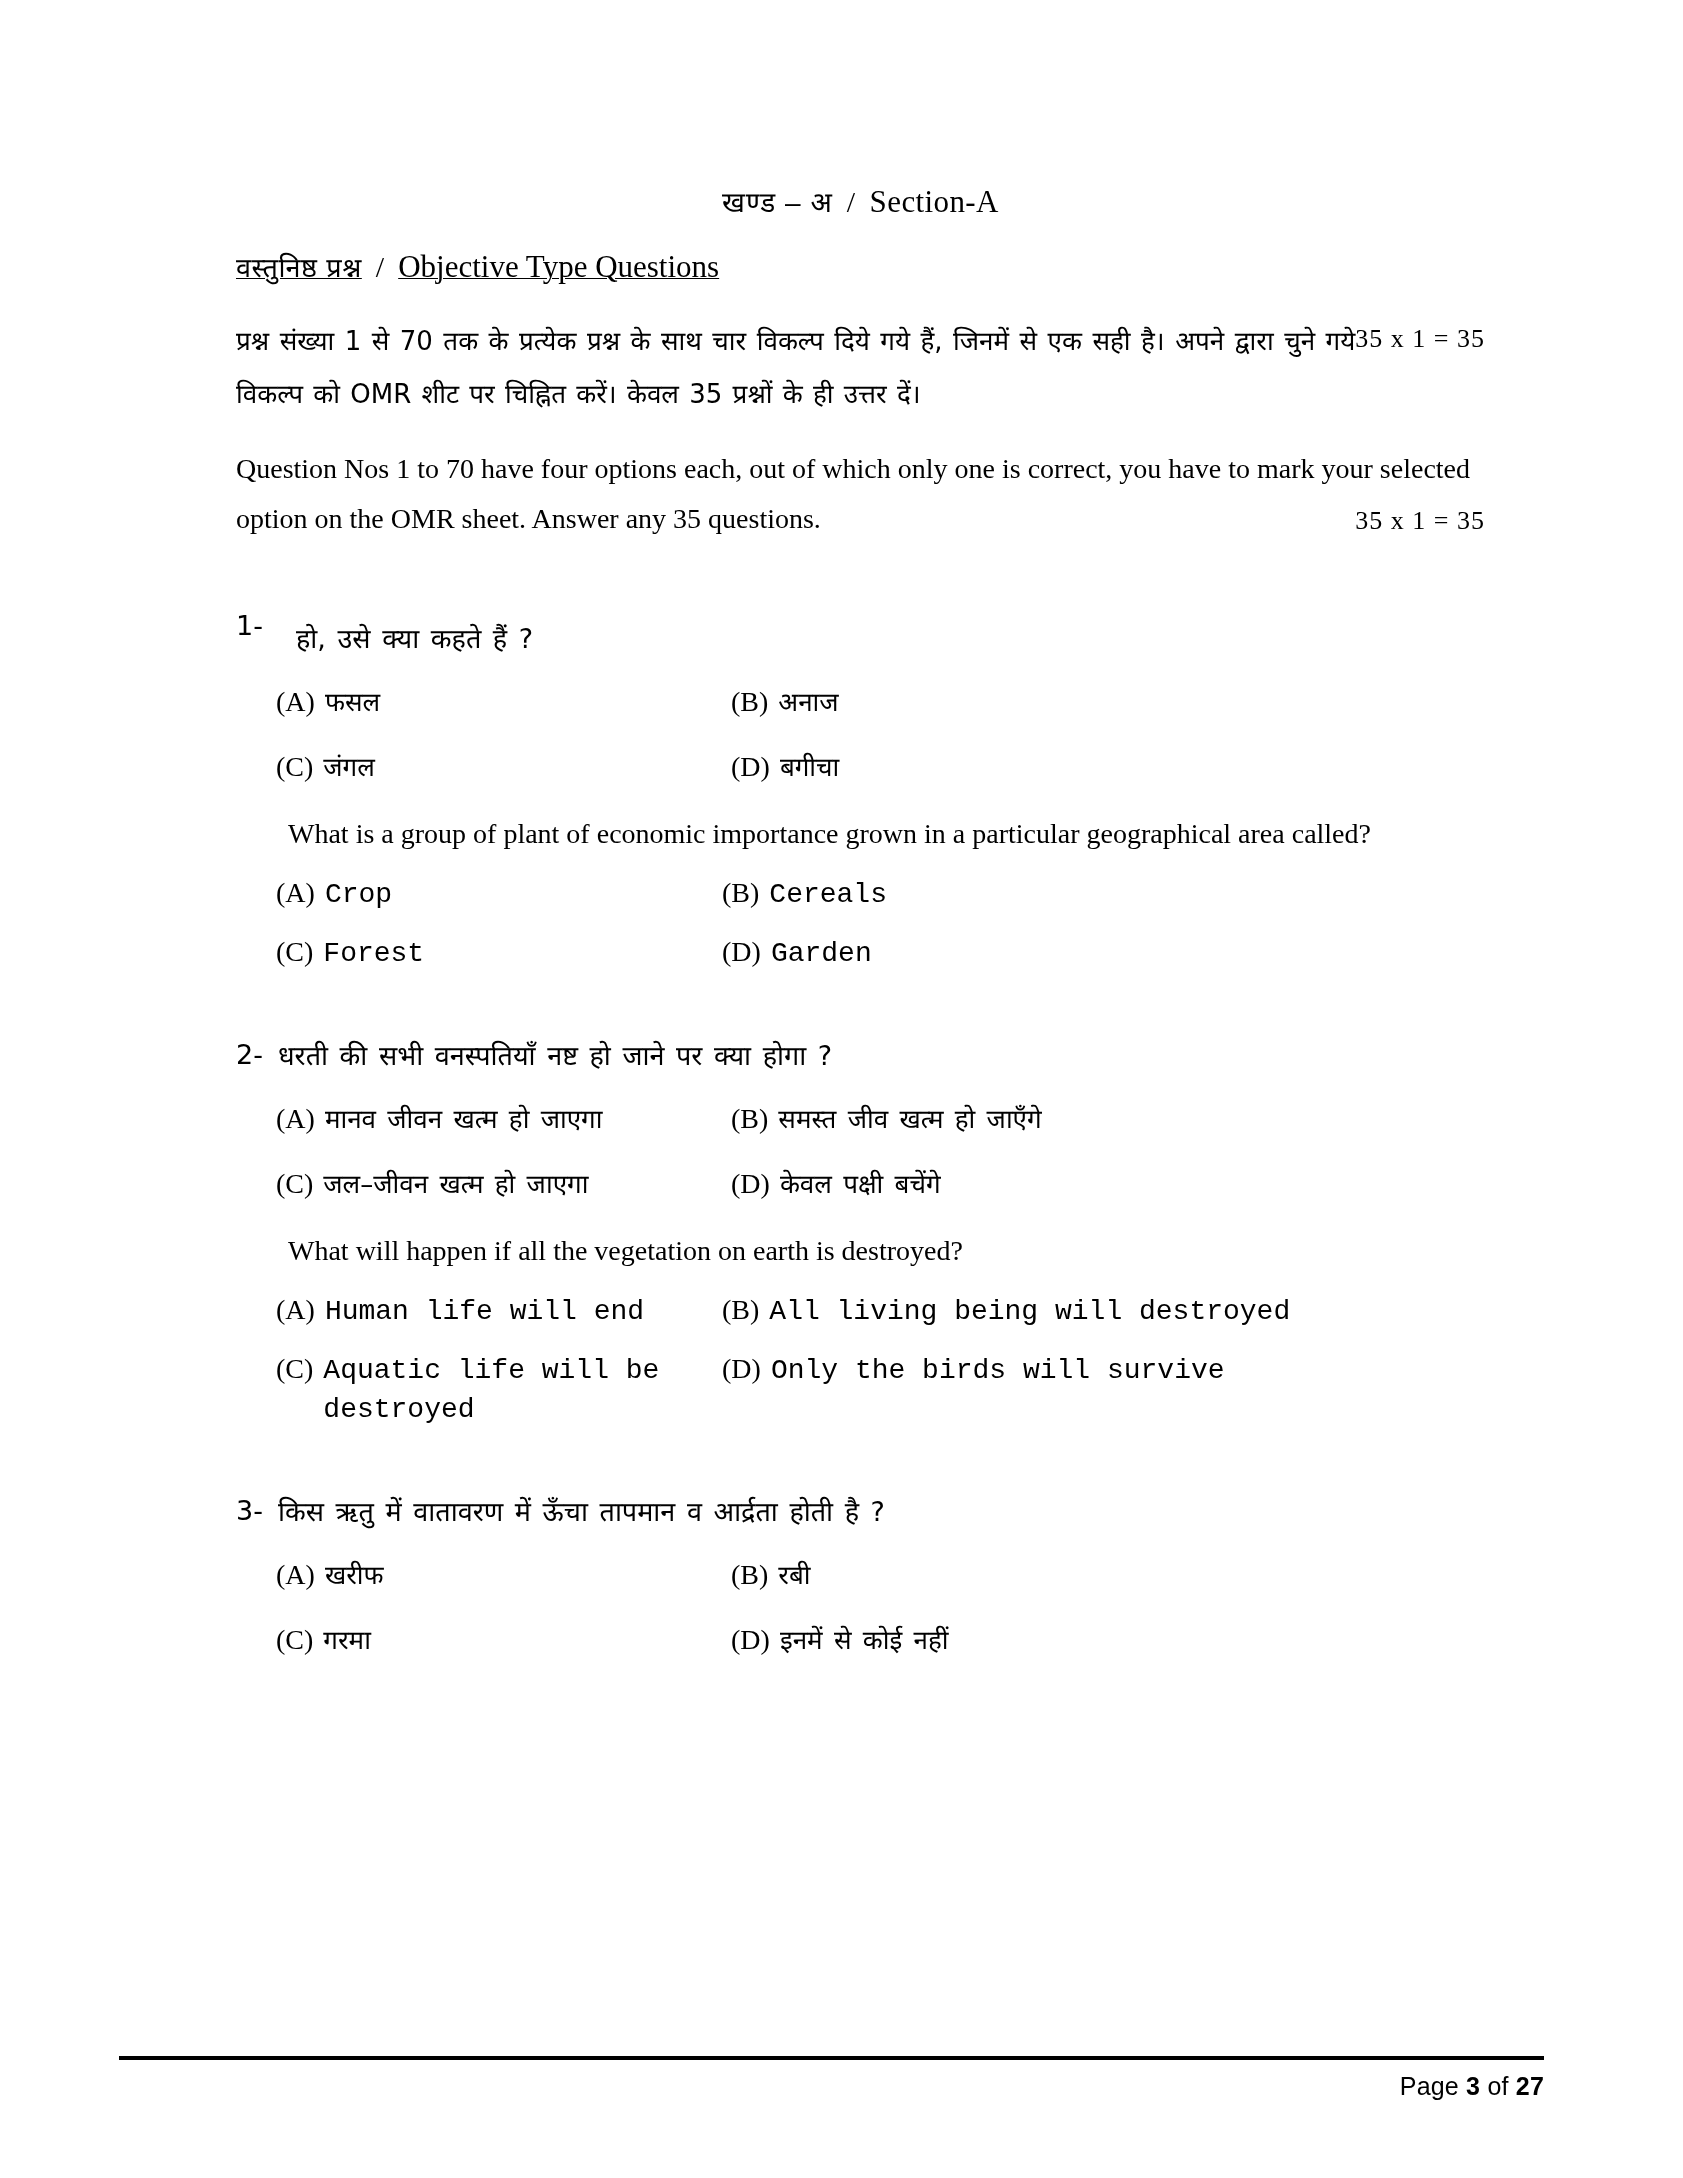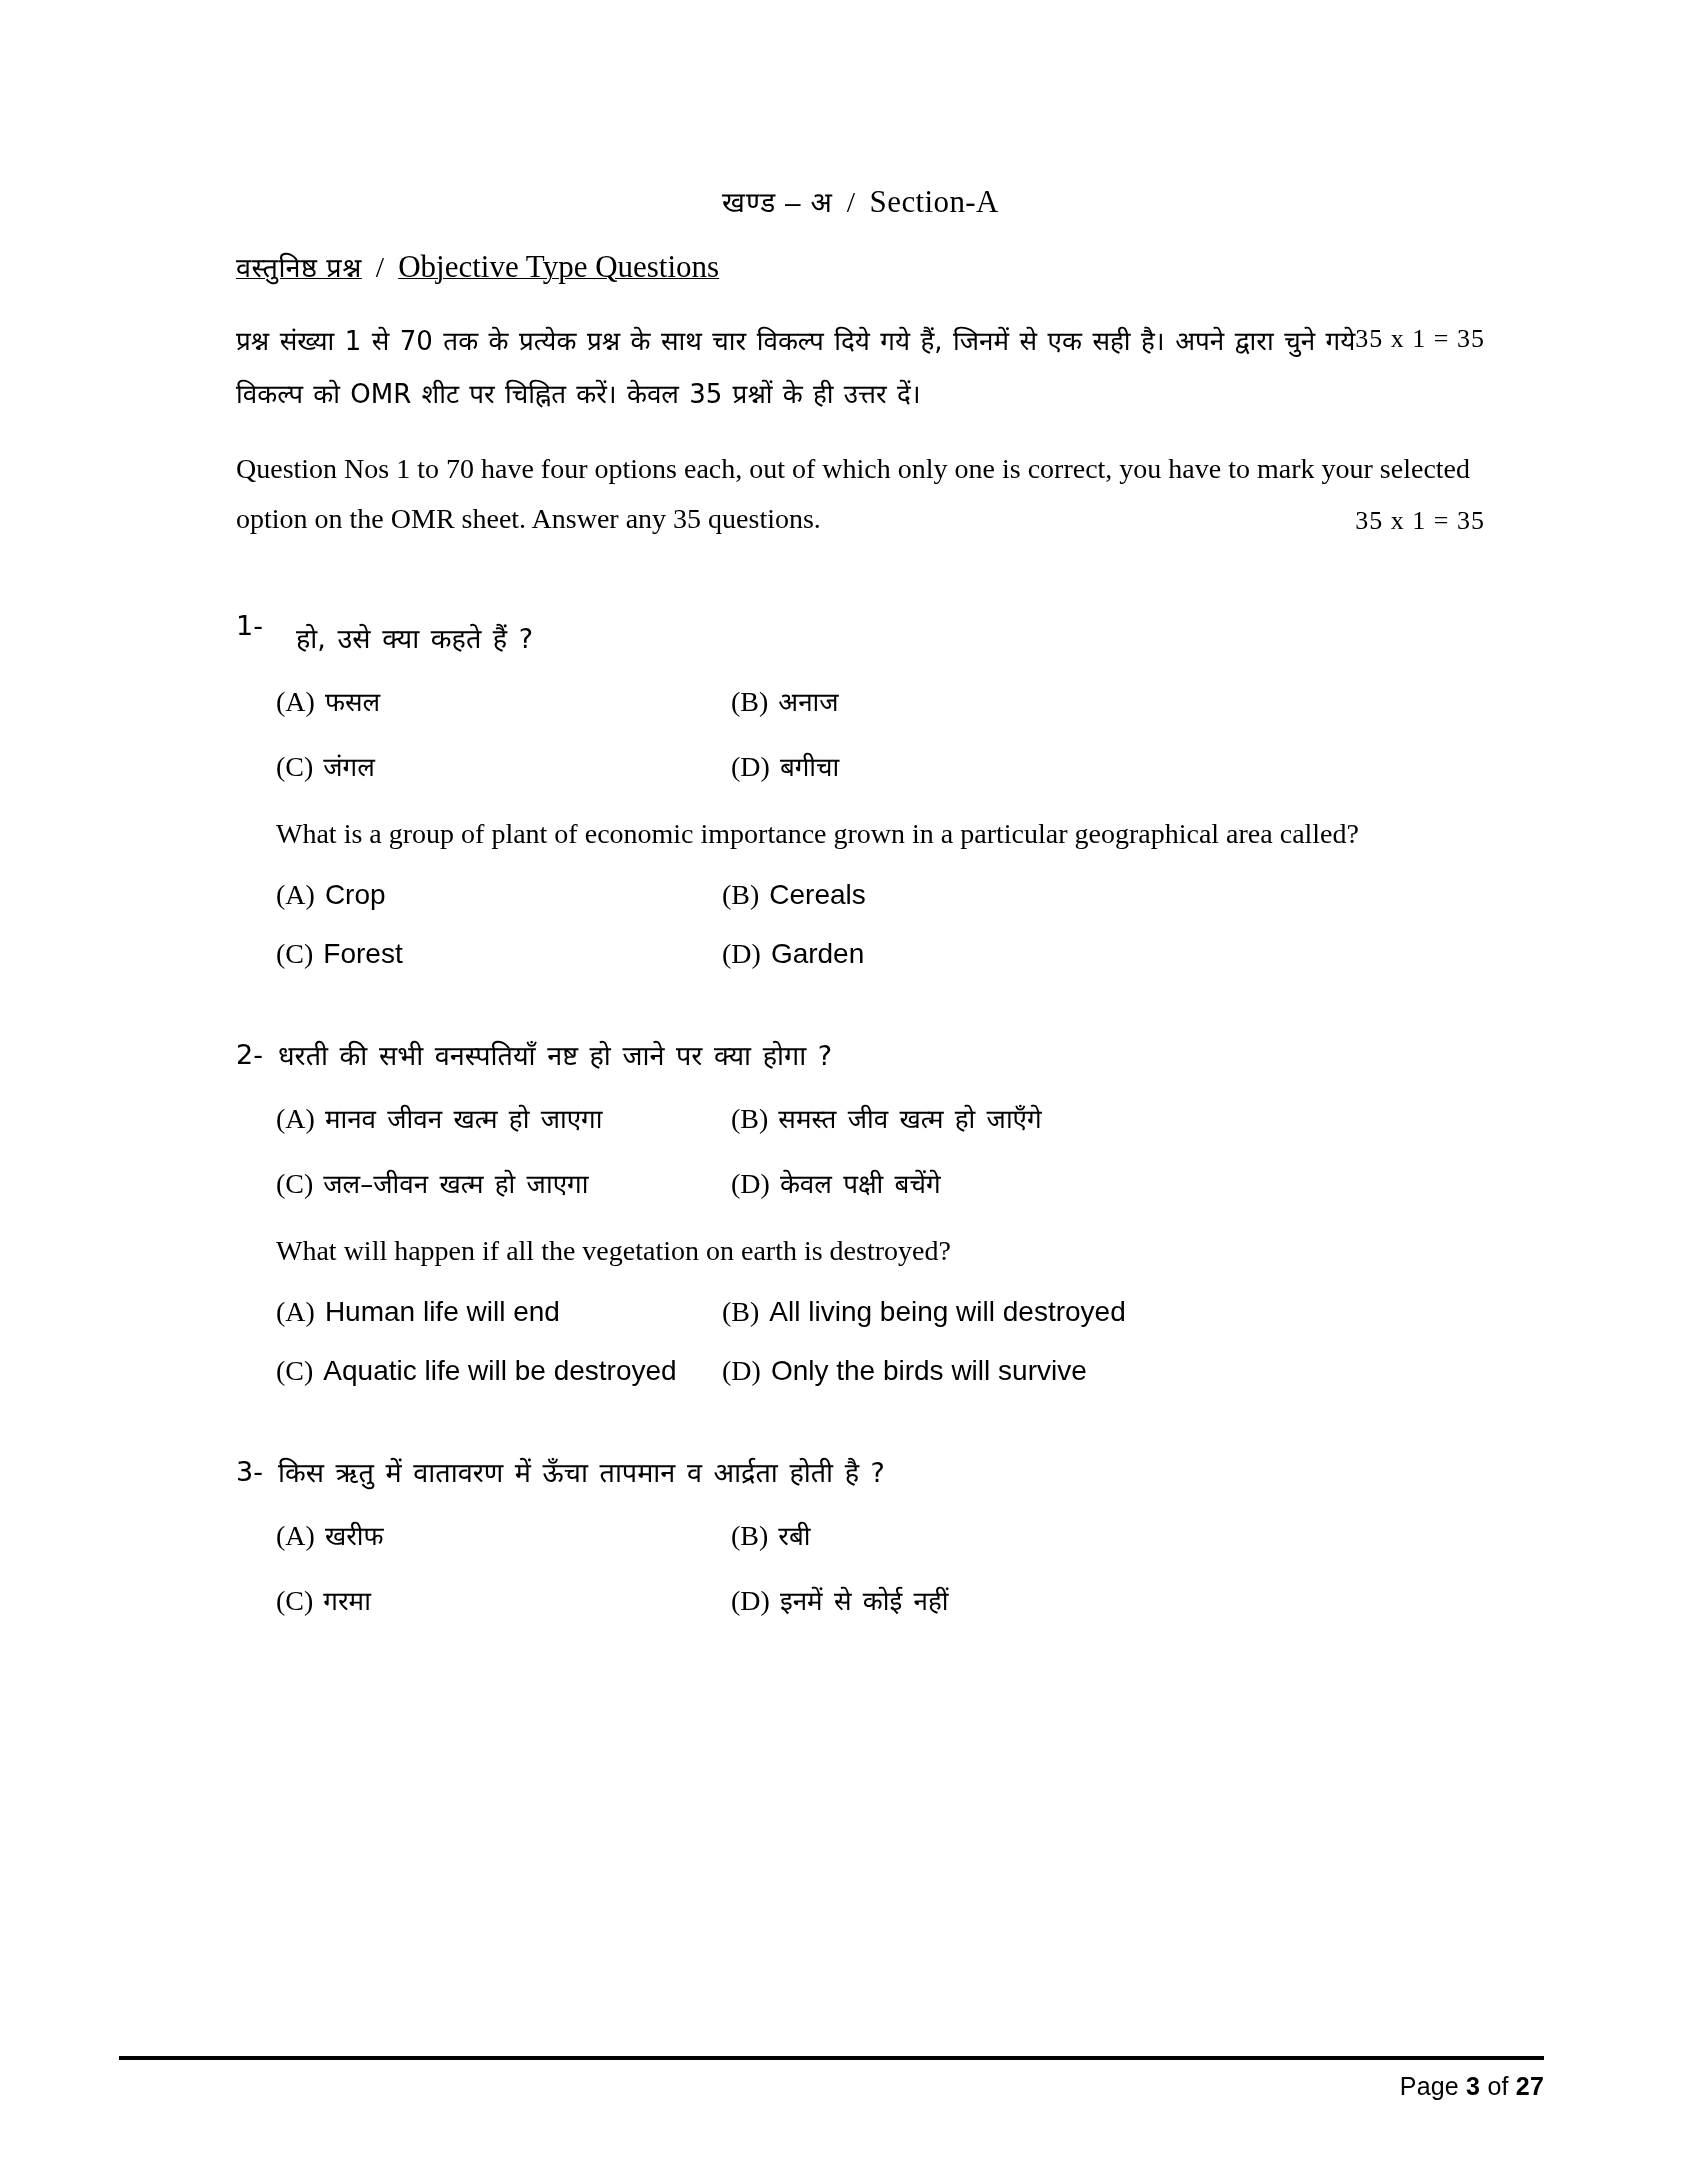--- a/index.html
+++ b/index.html
@@ -138,21 +138,21 @@
   .q-text-hi .l2 {
     display: block;
     margin-left: 18px;
     margin-top: 12px;
   }
 
   .q-text-en {
     font-family: "Liberation Serif", serif;
     font-size: 28px;
     line-height: 1.5;
-    margin: 26px 0 0 40px;
+    margin: 26px 0 0 52px;
   }
 
   .options {
     margin: 22px 0 0 40px;
   }
   .opt-row {
     display: flex;
     margin-bottom: 24px;
   }
   .opt-row:last-child { margin-bottom: 0; }
@@ -169,21 +169,21 @@
     flex: 0 0 auto;
     margin-right: 10px;
   }
   .opt-text-hi {
     font-family: "DejaVu Sans", sans-serif;
     font-size: 26px;
     word-spacing: 3px;
     line-height: 1.5;
   }
   .opt-text-en {
-    font-family: Liberation Sans, sans-serif;
+    font-family: Liberation Mono, monospace;
     font-size: 28px;
     line-height: 1.4;
   }
 
   
   .options.hindi .opt-row { margin-bottom: 26px; }
   .options.english { margin-top: 20px; }
   .options.english .opt-row { margin-bottom: 20px; }
   .options.english .opt.col-a { flex: 0 0 446px; }
 

